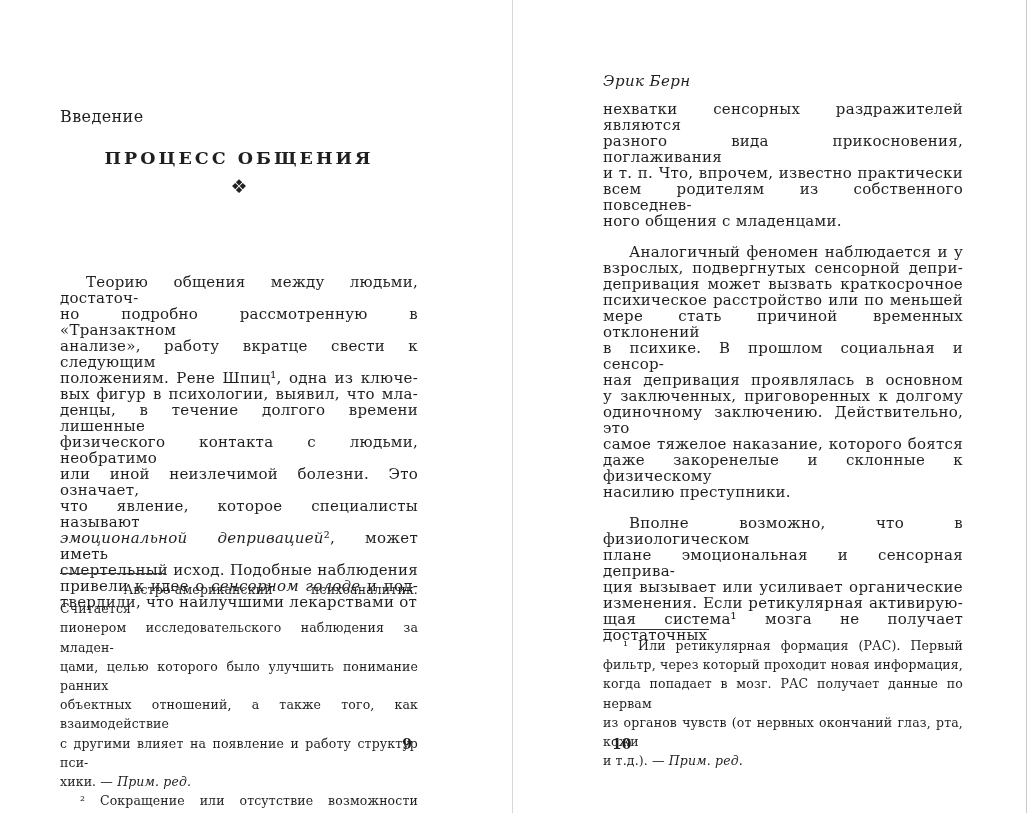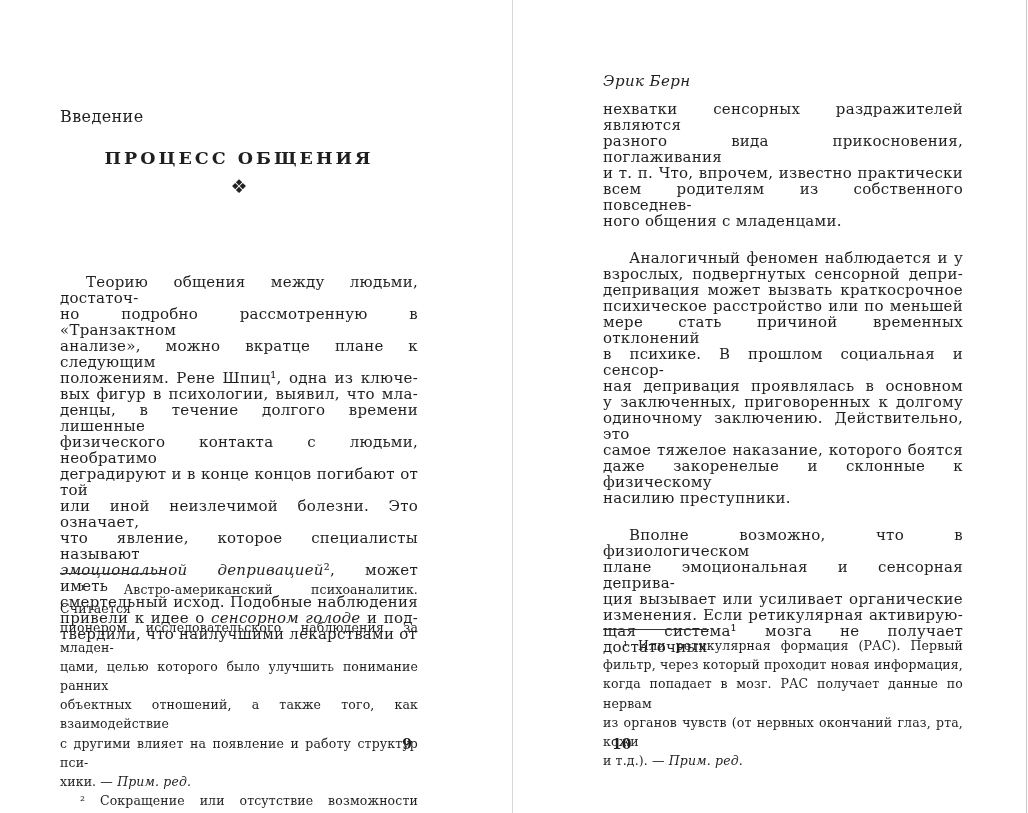--- a/index.html
+++ b/index.html
@@ -39,21 +39,21 @@
   }
   .running-head{
     position:absolute;top:65px;left:0;
     font-style:italic;font-size:15px;letter-spacing:.4px;
   }
 
   .body{position:absolute;left:0;width:100%;font-size:15px;letter-spacing:.25px;}
   .page.left  .body{top:244px;margin-top:23px;}
   .page.right .body{top:94px;}
   .body .tline{line-height:16px;}
-  .body .para + .para{margin-top:21px;}
+  .body .para + .para{margin-top:15px;}
 
   .tline{text-align:justify;text-align-last:justify;}
   .tline.last{text-align-last:left;}
   .tline.first{text-indent:26px;}
 
   .fnrule{position:absolute;left:0;width:106px;border-top:1px solid #333;}
   .page.left  .fnrule{top:566px;}
   .page.right .fnrule{top:622px;}
 
   .fnotes{position:absolute;left:0;width:100%;font-size:12.5px;letter-spacing:.15px;}
@@ -77,26 +77,25 @@
   <div class="edge"></div>
 
   <section class="page left">
     <div class="chapter">Введение</div>
     <div class="title">ПРОЦЕСС ОБЩЕНИЯ</div>
     <div class="ornament">❖</div>
     <div class="body">
         <div class="para">
           <div class="tline first">Теорию общения между людьми, достаточ-</div>
           <div class="tline">но подробно рассмотренную в «Транзактном</div>
-          <div class="tline">анализе», можно вкратце плане к следующим</div>
+          <div class="tline">анализе», работу вкратце свести к следующим</div>
           <div class="tline">положениям. Рене Шпиц¹, одна из ключе-</div>
           <div class="tline">вых фигур в психологии, выявил, что мла-</div>
           <div class="tline">денцы, в течение долгого времени лишенные</div>
           <div class="tline">физического контакта с людьми, необратимо</div>
-          <div class="tline">деградируют и в конце концов погибают от той</div>
           <div class="tline">или иной неизлечимой болезни. Это означает,</div>
           <div class="tline">что явление, которое специалисты называют</div>
           <div class="tline"><i>эмоциональной депривацией</i>², может иметь</div>
           <div class="tline">смертельный исход. Подобные наблюдения</div>
           <div class="tline">привели к идее о <i>сенсорном голоде</i> и под-</div>
           <div class="tline last">твердили, что наилучшими лекарствами от</div>
         </div>
       </div>
     <div class="fnrule"></div>
     <div class="fnotes">

